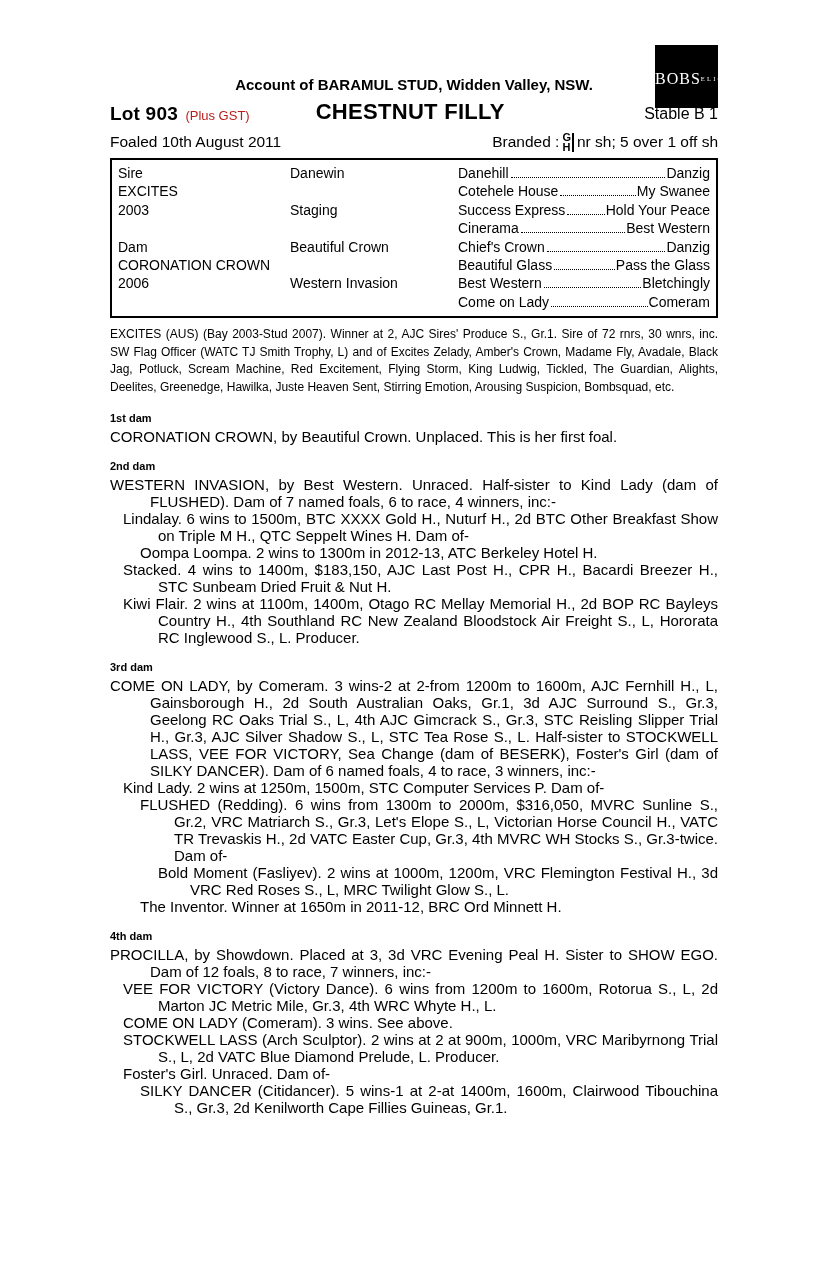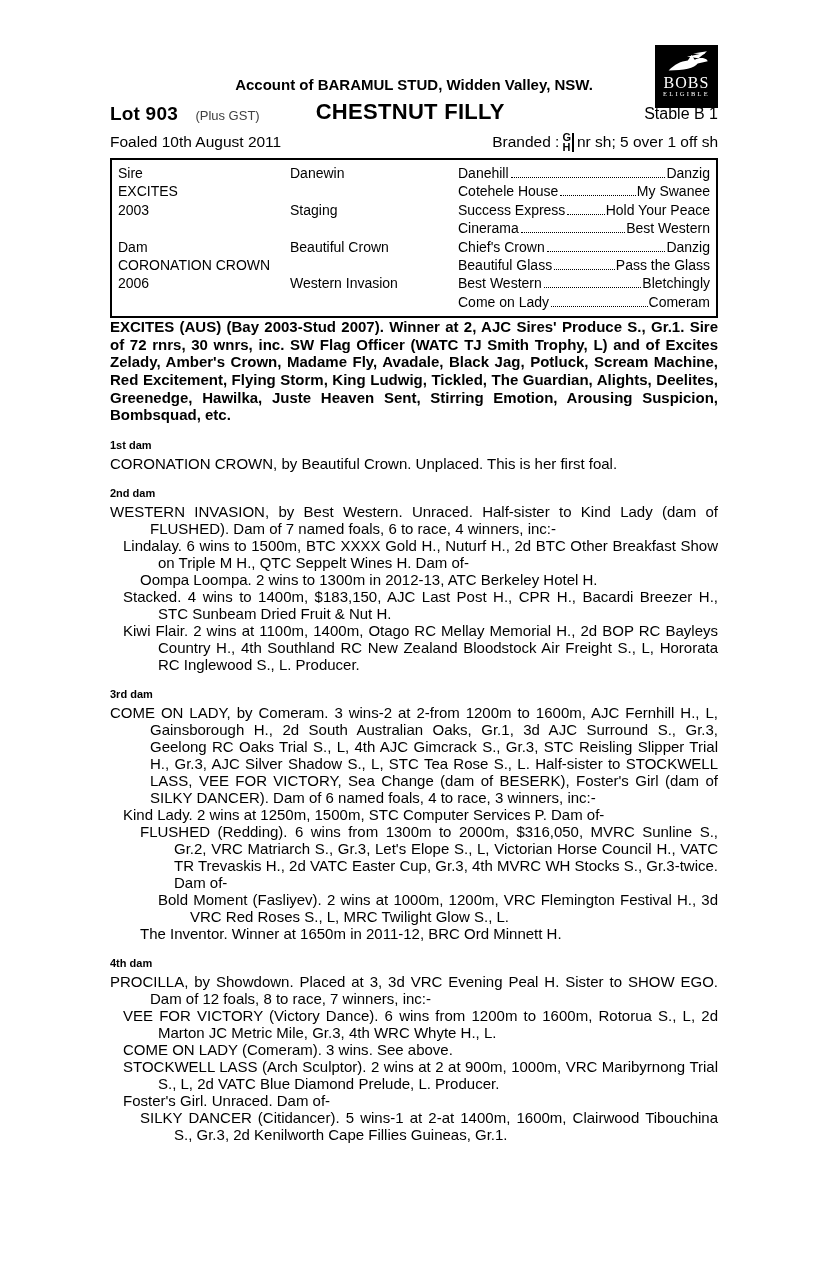--- a/index.html
+++ b/index.html
@@ -9,51 +9,51 @@
     -webkit-font-smoothing:antialiased;
   }
   .b{font-weight:normal;}
   .page{position:absolute;left:110px;top:76px;width:608px;}
 
   
   .account-line{text-align:center;font-weight:bold;font-size:15px;line-height:18px;}
   .lot-line{position:relative;height:27px;margin-top:4px;}
   .lot-left{position:absolute;left:0;bottom:0;}
   .lot-num{font-weight:bold;font-size:19px;letter-spacing:0.2px;}
-  .gst{font-size:13px;color:#404040;margin-left:13px;}
+  .gst{font-size:13px;color:#b91c1c;margin-left:3px;}
   .horse-title{position:absolute;left:50%;transform:translateX(-52%);bottom:0;
     font-weight:bold;font-size:22px;letter-spacing:0.3px;white-space:nowrap;}
   .stable{position:absolute;right:0;bottom:2px;font-weight:normal;font-size:16px;}
   .foaled-line{display:flex;justify-content:space-between;align-items:center;
     font-size:15.5px;margin-top:7px;margin-bottom:7px;}
   .branded{display:flex;align-items:flex-end;gap:3px;}
   .brand-mark{display:inline-flex;flex-direction:column;align-items:flex-start;
     border-right:2px solid #000;padding-right:1px;font-weight:bold;font-size:11px;
     line-height:9.5px;transform:translateY(1px);}
   
   .bobs-logo{position:absolute;left:655px;top:45px;width:63px;height:63px;background:#000;
-    display:flex;flex-direction:column;align-items:center;justify-content:flex-start;
+    display:flex;flex-direction:row;align-items:center;justify-content:flex-start;
     padding-top:4px;box-sizing:border-box;}
   .bobs-word{font-family:"Liberation Serif", serif;color:#fff;font-size:16px;letter-spacing:1px;line-height:15px;}
   .bobs-sub{font-family:"Liberation Serif", serif;color:#fff;font-size:6.5px;letter-spacing:2.2px;line-height:8px;}
   .bobs-horse{width:46px;height:26px;}
 
   
   .pedigree{border:2px solid #000;padding:4px 6px 5px 6px;font-size:14px;}
   .prow{display:flex;line-height:18.4px;height:18.4px;align-items:baseline;}
   .pc1{width:172px;white-space:nowrap;flex-shrink:0;}
   .pc2{width:168px;white-space:nowrap;flex-shrink:0;}
   .pc3{flex:1;display:flex;align-items:baseline;min-width:0;}
   .pl{white-space:nowrap;}
   .leader{flex:1;border-bottom:1.6px dotted #000;margin:0 1px 3px 2px;min-width:8px;}
   .pr{white-space:nowrap;}
 
   
-  .sire-summary{font-weight:bold;font-size:15px;line-height:17.6px;text-align:justify;
-    margin-top:0;}
+  .sire-summary{font-weight:normal;font-size:12px;line-height:17.6px;text-align:justify;
+    margin-top:8px;}
 
   
   .section{margin-top:13px;}
   .dam-heading{font-weight:bold;font-size:11px;line-height:17px;margin-bottom:1px;margin-top:7px;}
   .section p{margin:0;font-size:15px;line-height:17px;text-align:justify;}
   .p0{padding-left:40px;text-indent:-40px;}
   .p1{padding-left:48px;text-indent:-35px;}
   .p2{padding-left:64px;text-indent:-34px;}
   .p3{padding-left:80px;text-indent:-32px;}
 </style>

